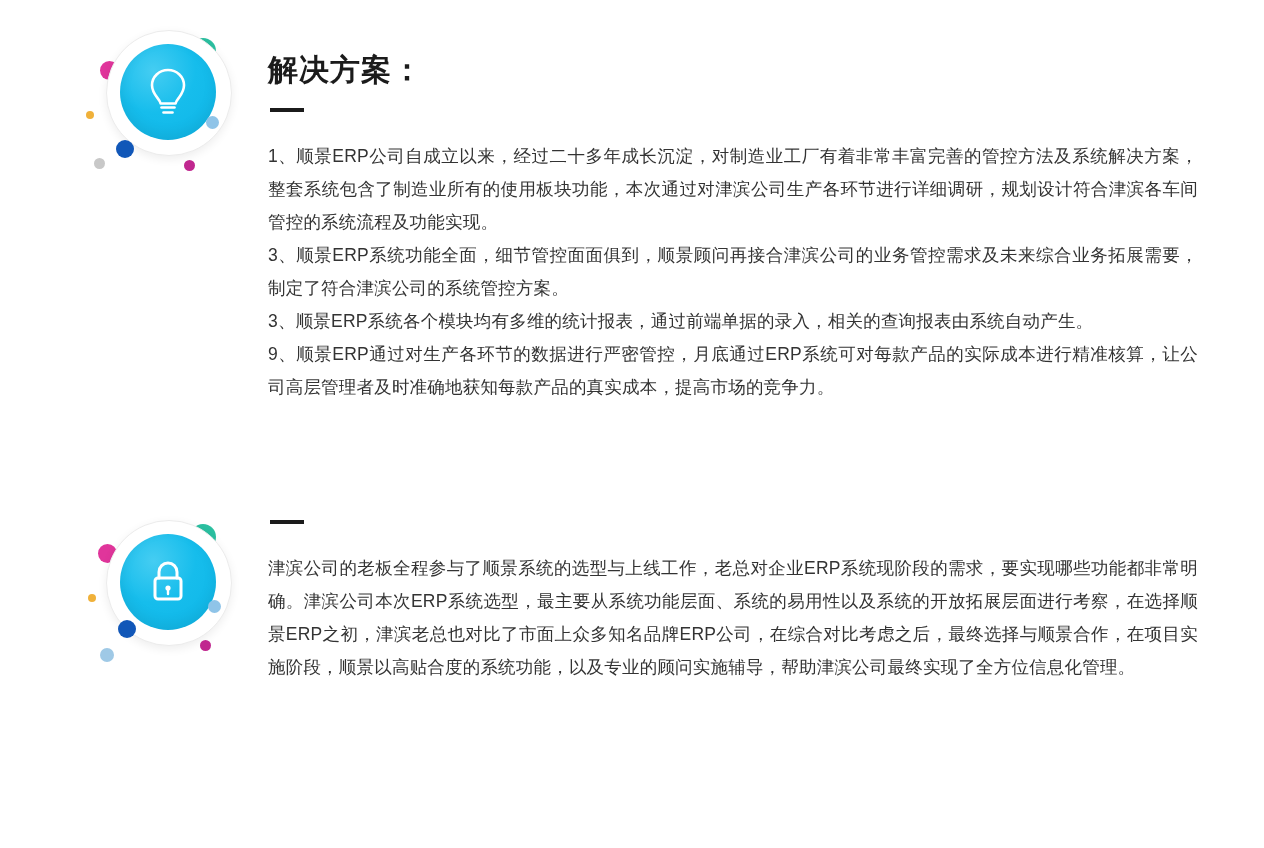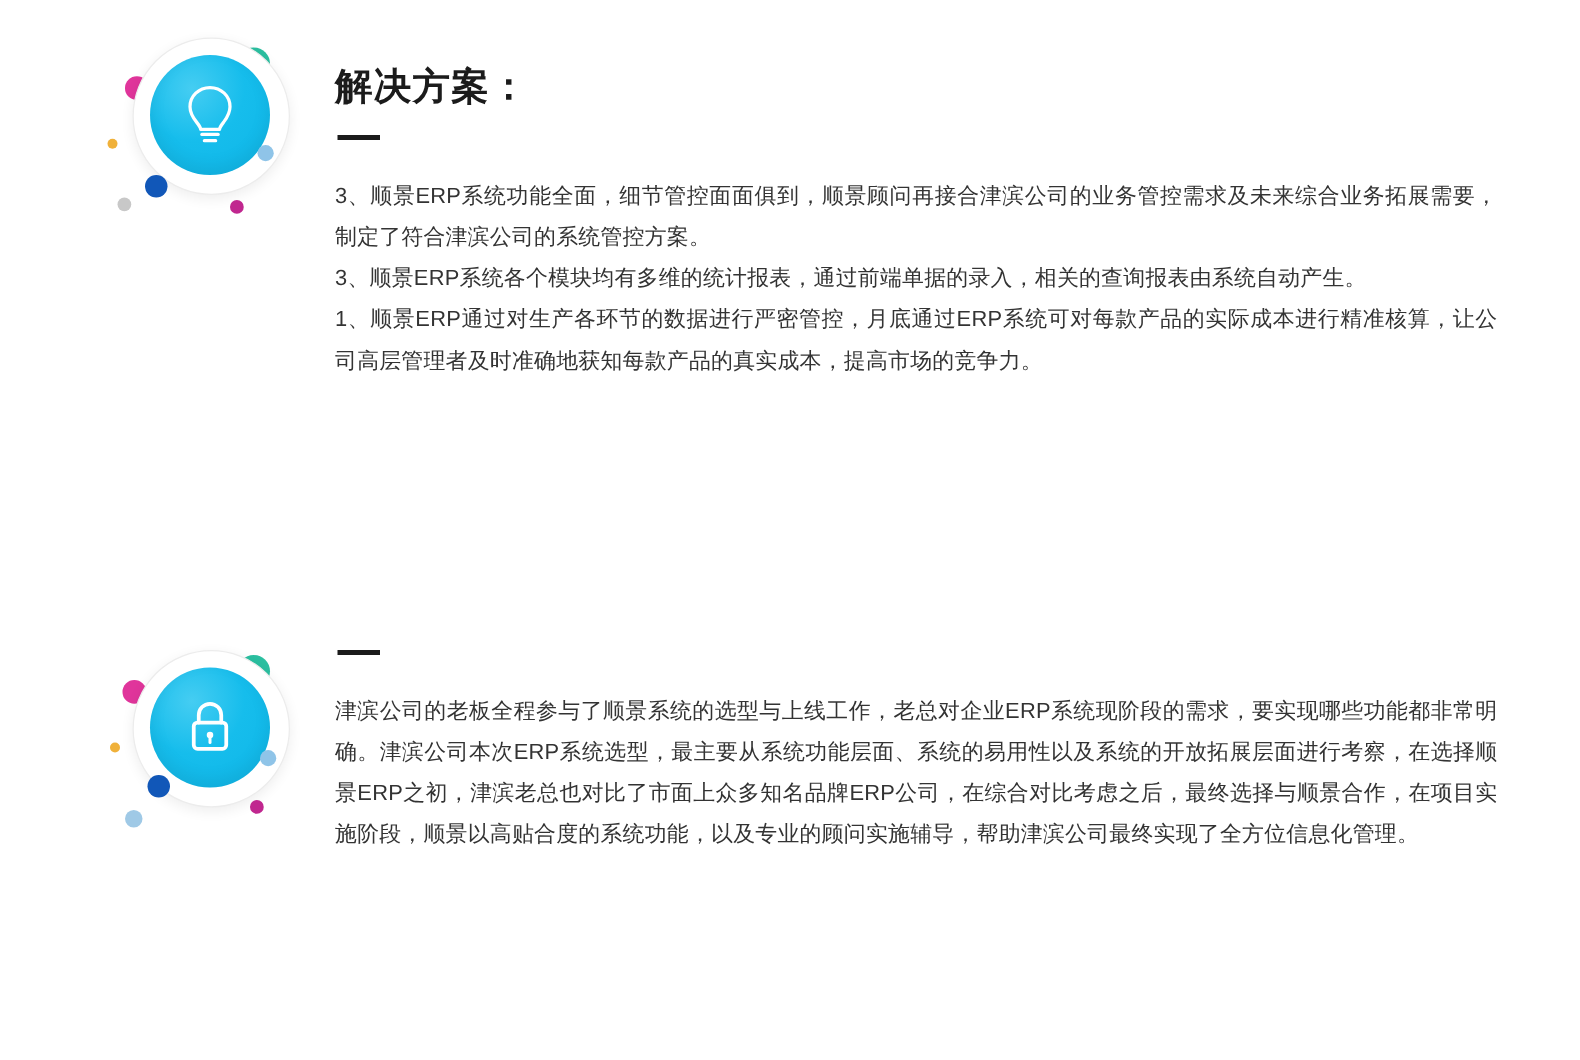--- a/index.html
+++ b/index.html
@@ -134,23 +134,24 @@
       </div>
       <span class="dot d-blue"></span>
       <span class="dot d-ltblue"></span>
       <span class="dot d-mag"></span>
     </div>
 
     <div class="content">
       <h2 class="heading">解决方案：</h2>
       <div class="rule"></div>
       <div class="body-text">
+        <p class="para">1、顺景ERP公司自成立以来，经过二十多年成长沉淀，对制造业工厂有着非常丰富完善的管控方法及系统解决方案，整套系统包含了制造业所有的使用板块功能，本次通过对津滨公司生产各环节进行详细调研，规划设计符合津滨各车间管控的系统流程及功能实现。</p>
         <p class="para">3、顺景ERP系统功能全面，细节管控面面俱到，顺景顾问再接合津滨公司的业务管控需求及未来综合业务拓展需要，制定了符合津滨公司的系统管控方案。</p>
         <p class="para">3、顺景ERP系统各个模块均有多维的统计报表，通过前端单据的录入，相关的查询报表由系统自动产生。</p>
-        <p class="para">1、顺景ERP通过对生产各环节的数据进行严密管控，月底通过ERP系统可对每款产品的实际成本进行精准核算，让公司高层管理者及时准确地获知每款产品的真实成本，提高市场的竞争力。</p>
+        <p class="para">9、顺景ERP通过对生产各环节的数据进行严密管控，月底通过ERP系统可对每款产品的实际成本进行精准核算，让公司高层管理者及时准确地获知每款产品的真实成本，提高市场的竞争力。</p>
       </div>
     </div>
   </div>
 
   <div class="section" id="section-value">
 
     <div class="icon-cluster cluster-b">
       <span class="dot d-amber"></span>
       <span class="dot d-pink"></span>
       <span class="dot d-teal"></span>

